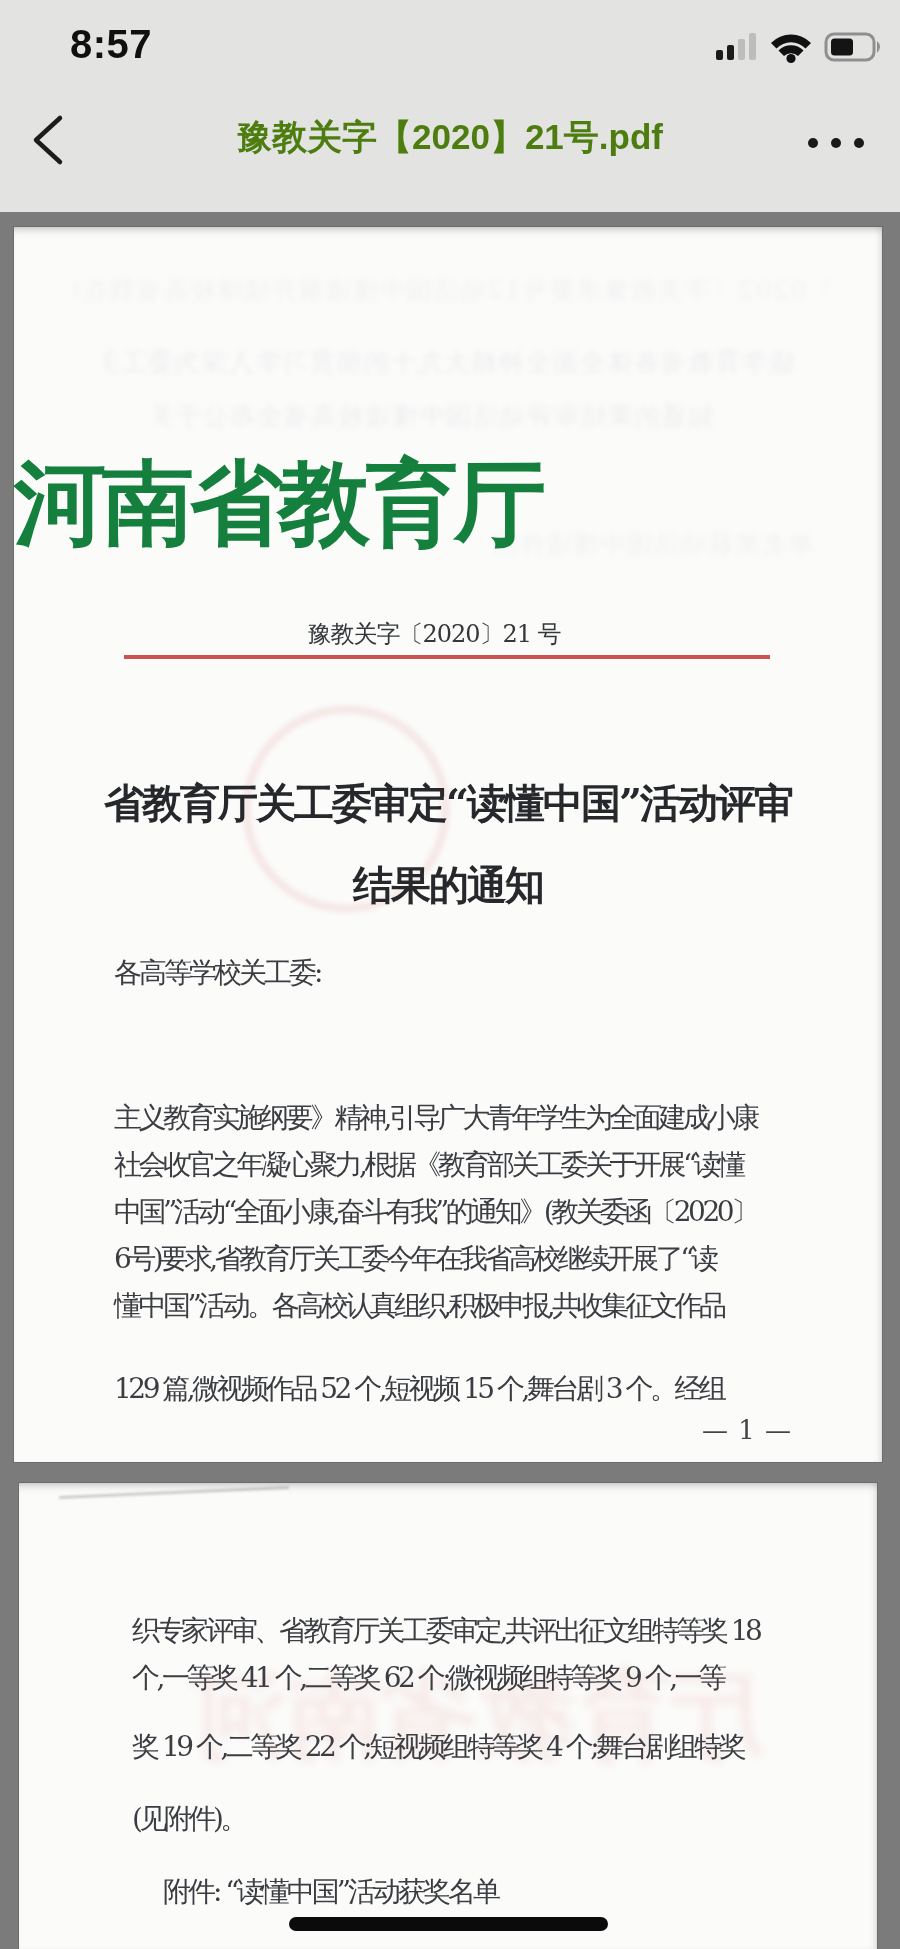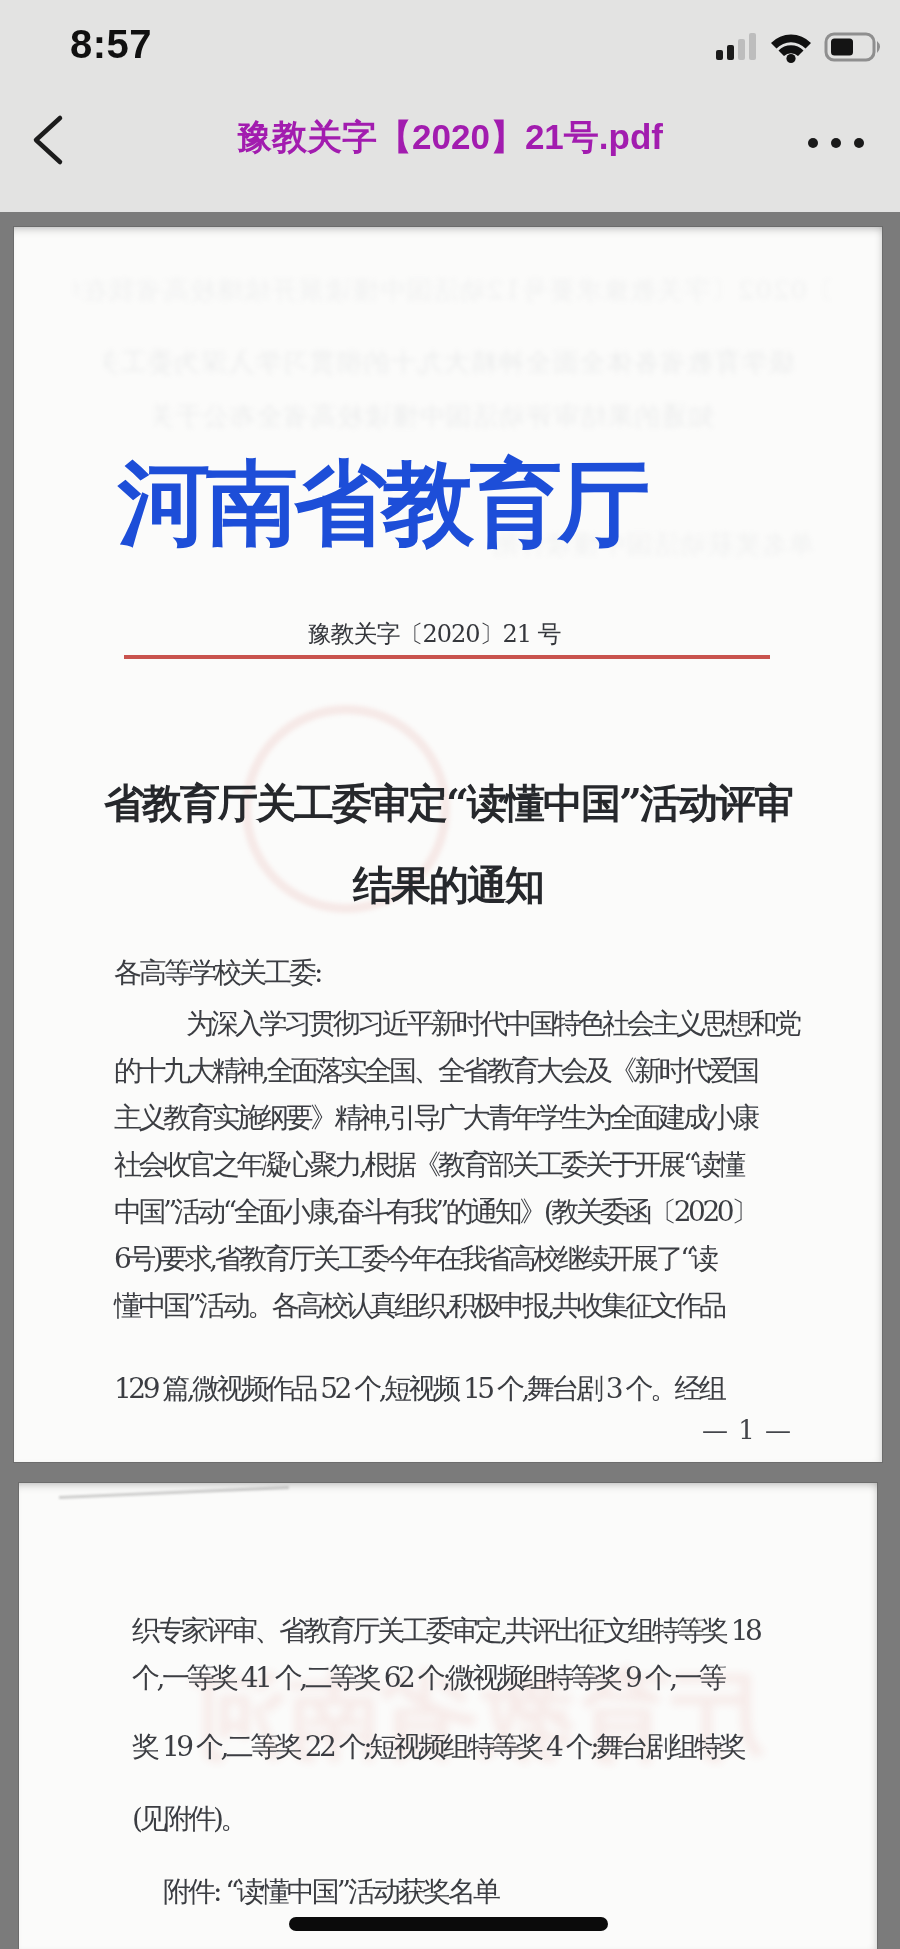--- a/index.html
+++ b/index.html
@@ -10,41 +10,41 @@
     -webkit-font-smoothing:antialiased;
   }
   
   .chrome{position:absolute;left:0;top:0;width:900px;height:212px;background:#e3e3e2;z-index:30;}
   .time{position:absolute;left:70px;top:22px;font-size:40px;font-weight:700;color:#101010;letter-spacing:0.5px;}
   .status-icons{position:absolute;right:16px;top:28px;width:170px;height:36px;}
   .navbar{position:absolute;left:0;top:92px;width:900px;height:96px;}
   .back-btn{position:absolute;left:22px;top:18px;width:56px;height:60px;cursor:pointer;}
   .nav-title{
     position:absolute;left:120px;right:120px;top:22px;text-align:center;
-    font-size:35px;font-weight:700;color:#a21caf;white-space:nowrap;
+    font-size:35px;font-weight:700;color:#4d7c0f;white-space:nowrap;
     font-family:"Liberation Sans",sans-serif;
   }
   .more-btn{position:absolute;right:30px;top:30px;width:66px;height:40px;cursor:pointer;}
   .more-btn .dot{position:absolute;top:16px;width:10px;height:10px;border-radius:50%;background:#1a1a1a;}
   .more-btn .d1{left:4px;}.more-btn .d2{left:27px;}.more-btn .d3{left:50px;}
 
   
   .viewer{position:absolute;left:0;top:212px;width:900px;height:1737px;background:#7b7b7b;}
   .page{
     position:absolute;background:#fbfbfa;
     box-shadow:inset 0 8px 10px -7px rgba(0,0,0,0.28), inset -5px 0 8px -5px rgba(0,0,0,0.18), 0 0 0 1px rgba(0,0,0,0.12);
   }
   .page1{left:14px;top:15px;width:868px;height:1235px;}
   .page2{left:19px;top:1271px;width:858px;height:466px;}
   .doc{font-family:"DejaVu Serif","Liberation Serif",serif;color:#3b3d42;}
 
   
   .agency-title{
-    position:absolute;left:0;top:215px;width:736px;text-align:center;
-    font-size:92px;font-weight:700;color:#1d4ed8;letter-spacing:-4px;
+    position:absolute;left:0;top:215px;width:736px;
+    font-size:92px;font-weight:700;color:#15803d;letter-spacing:-4px;
     font-family:"DejaVu Serif","Liberation Serif",serif;white-space:nowrap;
   }
   .doc-number{
     position:absolute;left:0;top:391px;width:840px;text-align:center;
     font-size:24px;letter-spacing:-1px;color:#35373c;white-space:nowrap;
   }
   .red-rule{position:absolute;left:110px;top:428px;width:646px;height:4px;background:#c9534e;}
   .seal{
     position:absolute;left:228px;top:478px;width:190px;height:190px;border-radius:50%;
     border:9px solid rgba(198,58,44,0.09);filter:blur(2px);
@@ -147,22 +147,20 @@
 
       <div class="red-rule"></div>
 
       <div class="seal"></div>
 
       <div class="notice-title nt1">省教育厅关工委审定“读懂中国”活动评审</div>
       <div class="notice-title nt2">结果的通知</div>
 
       <div class="salutation">各高等学校关工委:</div>
 
-      <div class="bodyline p1-indent" style="top:778px;">为深入学习贯彻习近平新时代中国特色社会主义思想和党</div>
-      <div class="bodyline p1-line" style="top:825px;">的十九大精神,全面落实全国、全省教育大会及《新时代爱国</div>
       <div class="bodyline p1-line" style="top:872px;">主义教育实施纲要》精神,引导广大青年学生为全面建成小康</div>
       <div class="bodyline p1-line" style="top:919px;">社会收官之年凝心聚力,根据《教育部关工委关于开展“读懂</div>
       <div class="bodyline p1-line" style="top:966px;">中国”活动“全面小康,奋斗有我”的通知》(教关委函〔2020〕</div>
       <div class="bodyline p1-line" style="top:1013px;">6号)要求,省教育厅关工委今年在我省高校继续开展了“读</div>
       <div class="bodyline p1-line" style="top:1060px;">懂中国”活动。各高校认真组织,积极申报,共收集征文作品</div>
       <div class="bodyline p1-line" style="top:1107px;margin-top:36px;">129 篇,微视频作品 52 个,短视频 15 个,舞台剧 3 个。经组</div>
 
       <div class="page-num">— 1 —</div>
     </div>
 

